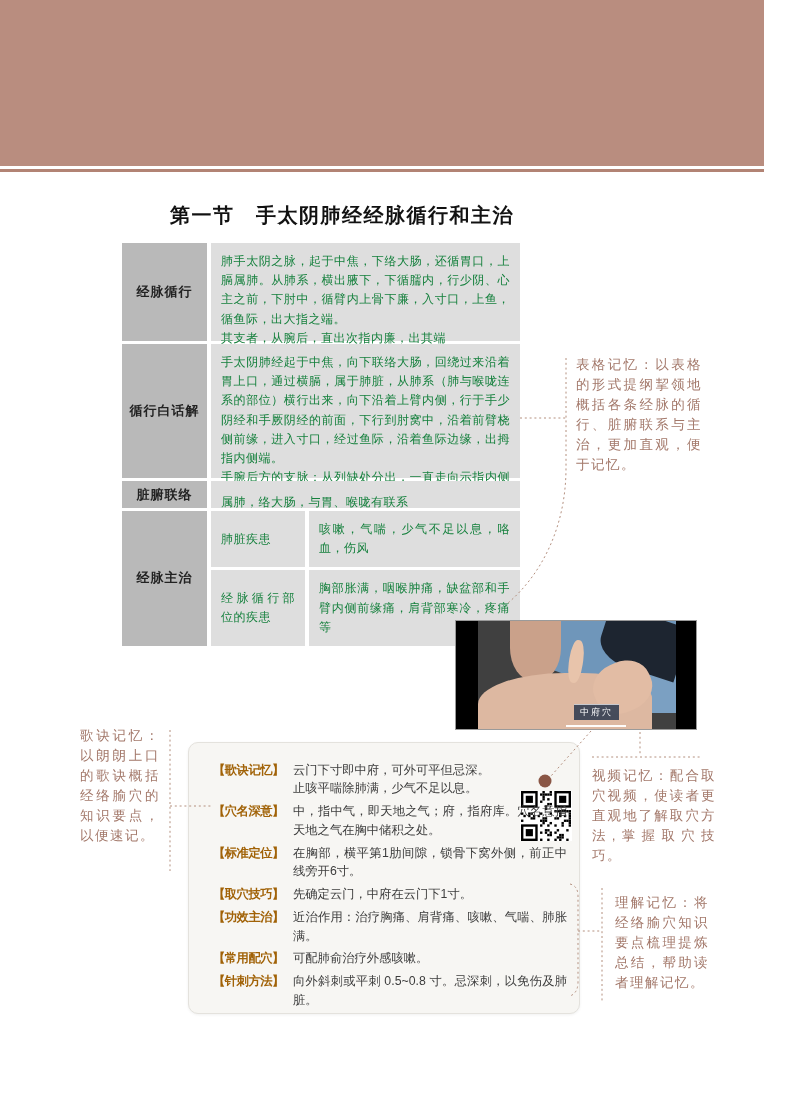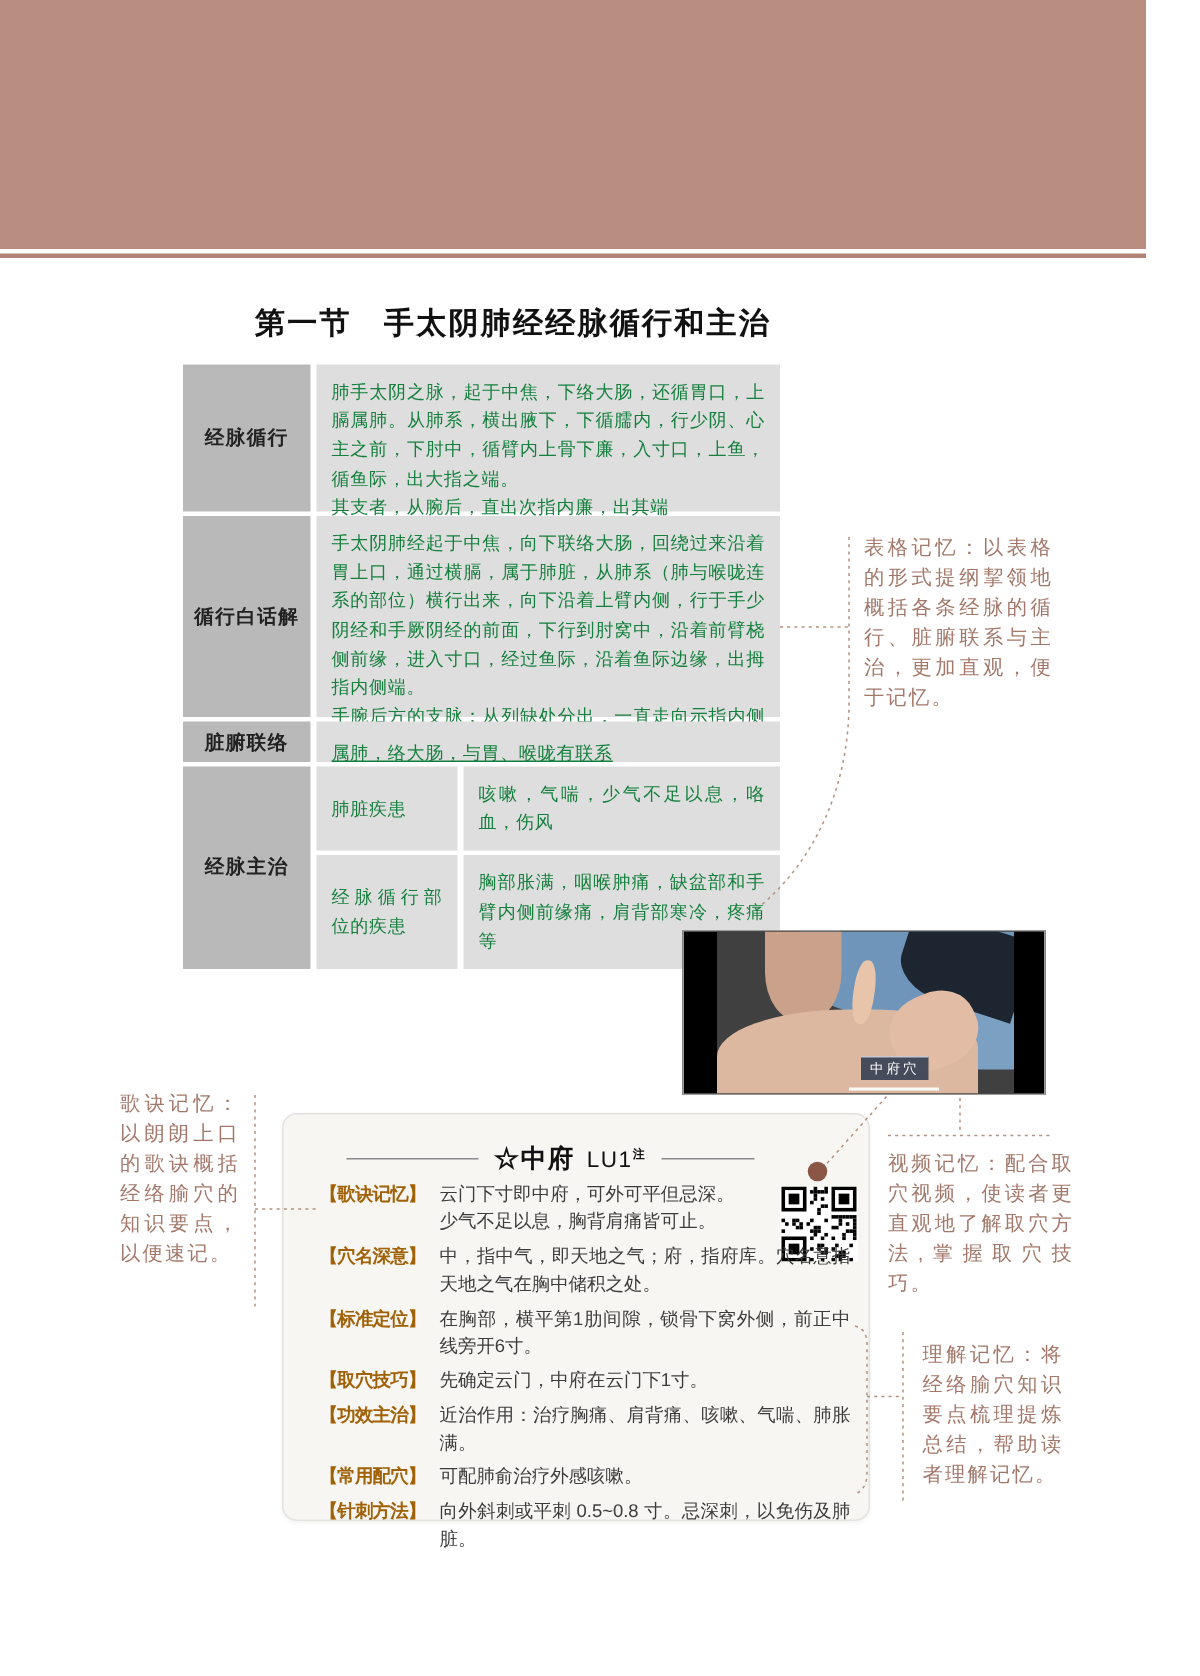--- a/index.html
+++ b/index.html
@@ -16,21 +16,21 @@
     font-weight:bold; font-size:20px; color:#111; letter-spacing:1.5px; }
 
   
   .mtable { position:absolute; left:122px; top:243px; width:398px; display:grid;
     grid-template-columns:85px 1fr; grid-auto-rows:auto; row-gap:3px; column-gap:4px; }
   .hcell { background:#b9b9b9; display:flex; align-items:center; justify-content:center;
     font-weight:bold; font-size:13px; color:#222; letter-spacing:1px; }
   .bcell { background:#dedede; padding:9px 10px; font-family:"Liberation Serif", serif;
     font-size:12px; line-height:1.6; color:#15803d; letter-spacing:0.5px; text-align:justify; }
   .r1 { height:98px; } .r2 { height:134px; } .r3 { height:27px; }
-  .r3c { display:flex; align-items:center; padding-top:16px; padding-bottom:0;text-decoration:underline; }
+  .r3c { display:flex; align-items:center; padding-top:16px; padding-bottom:0; }
   .subgrid { display:grid; grid-template-columns:94px 1fr; column-gap:4px; row-gap:3px; }
   .subgrid .bcell.t { display:flex; align-items:center; }
   .sub1 { min-height:44px; } .sub2 { min-height:50px; }
 
   
   .ann { position:absolute; color:#a3786a; font-size:13.5px; line-height:20px;
     letter-spacing:1.5px; text-align:justify; }
   .ann-table  { left:576px; top:355px; width:126px; }
   .ann-song   { left:80px;  top:726px; width:80px;  }
   .ann-video  { left:592px; top:766px; width:124px; }
@@ -121,25 +121,20 @@
       <div class="v-chest"></div>
       <div class="v-sleeve"></div>
       <div class="v-hand"></div>
       <div class="v-finger"></div>
       <div class="v-caption">中府穴</div>
       <div class="v-progress"></div>
     </div>
   </div>
 
   <div class="card">
-    <div class="card-titlerow">
-      <div class="card-line l"></div>
-      <div class="card-title"><span>☆</span><span>中府</span><span class="card-code"><span>LU1</span><sup>注</sup></span></div>
-      <div class="card-line r"></div>
-    </div>
 
     <svg id="qr" class="qr" viewBox="0 0 42 42">
         <rect x="0" y="0" width="42" height="42" fill="#ffffff"></rect>
         <rect x="18" y="0" width="2" height="2" fill="#000"></rect>
         <rect x="24" y="0" width="2" height="2" fill="#000"></rect>
         <rect x="16" y="2" width="2" height="2" fill="#000"></rect>
         <rect x="18" y="2" width="2" height="2" fill="#000"></rect>
         <rect x="20" y="2" width="2" height="2" fill="#000"></rect>
         <rect x="22" y="2" width="2" height="2" fill="#000"></rect>
         <rect x="24" y="2" width="2" height="2" fill="#000"></rect>
@@ -222,21 +217,21 @@
         <rect x="30" y="2" width="10" height="10" fill="#fff"></rect>
         <rect x="32" y="4" width="6" height="6" fill="#000"></rect>
         <rect x="0" y="28" width="14" height="14" fill="#000"></rect>
         <rect x="2" y="30" width="10" height="10" fill="#fff"></rect>
         <rect x="4" y="32" width="6" height="6" fill="#000"></rect>
       </svg>
 
     <div class="crow">
       <span class="clabel">【歌诀记忆】</span>
       <div>云门下寸即中府，可外可平但忌深。</div>
-      <div>少气不足以息，胸背肩痛皆可止。</div>
+      <div>止咳平喘除肺满，少气不足以息。</div>
     </div>
     <div class="crow">
       <span class="clabel">【穴名深意】</span>
       <div>中，指中气，即天地之气；府，指府库。穴名意指天地之气在胸中储积之处。</div>
     </div>
     <div class="crow">
       <span class="clabel">【标准定位】</span>
       <div>在胸部，横平第1肋间隙，锁骨下窝外侧，前正中线旁开6寸。</div>
     </div>
     <div class="crow">

